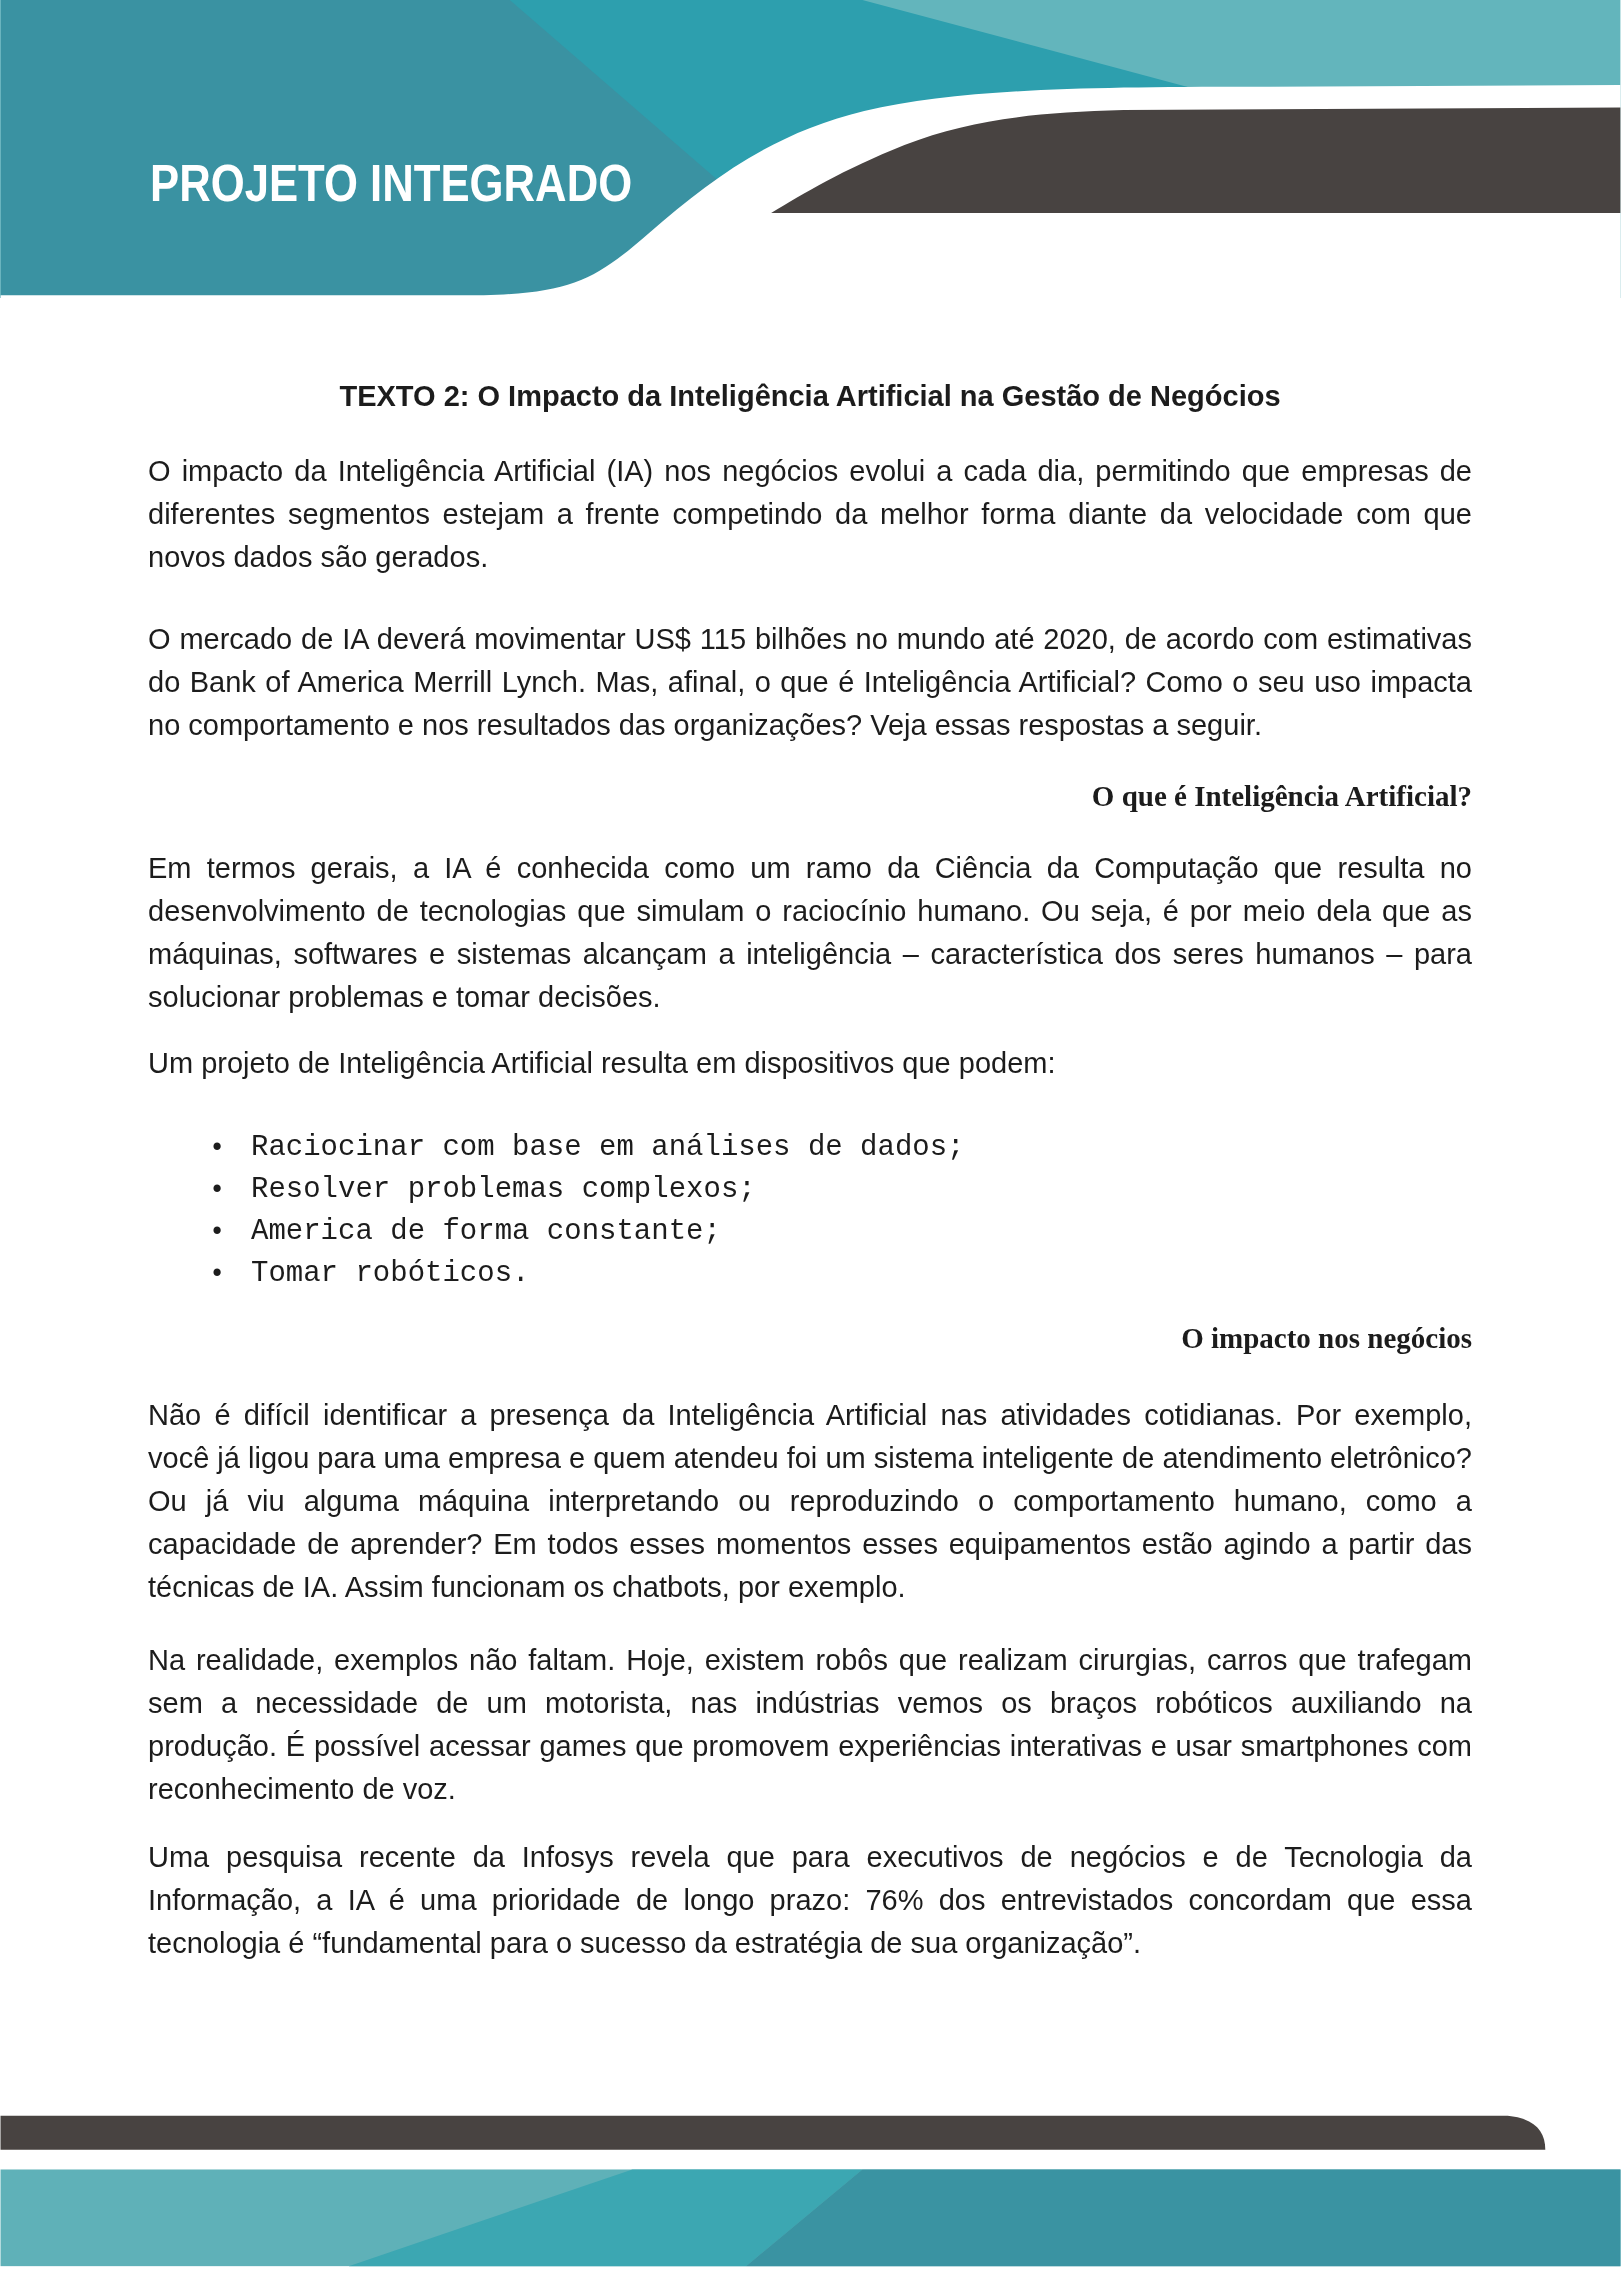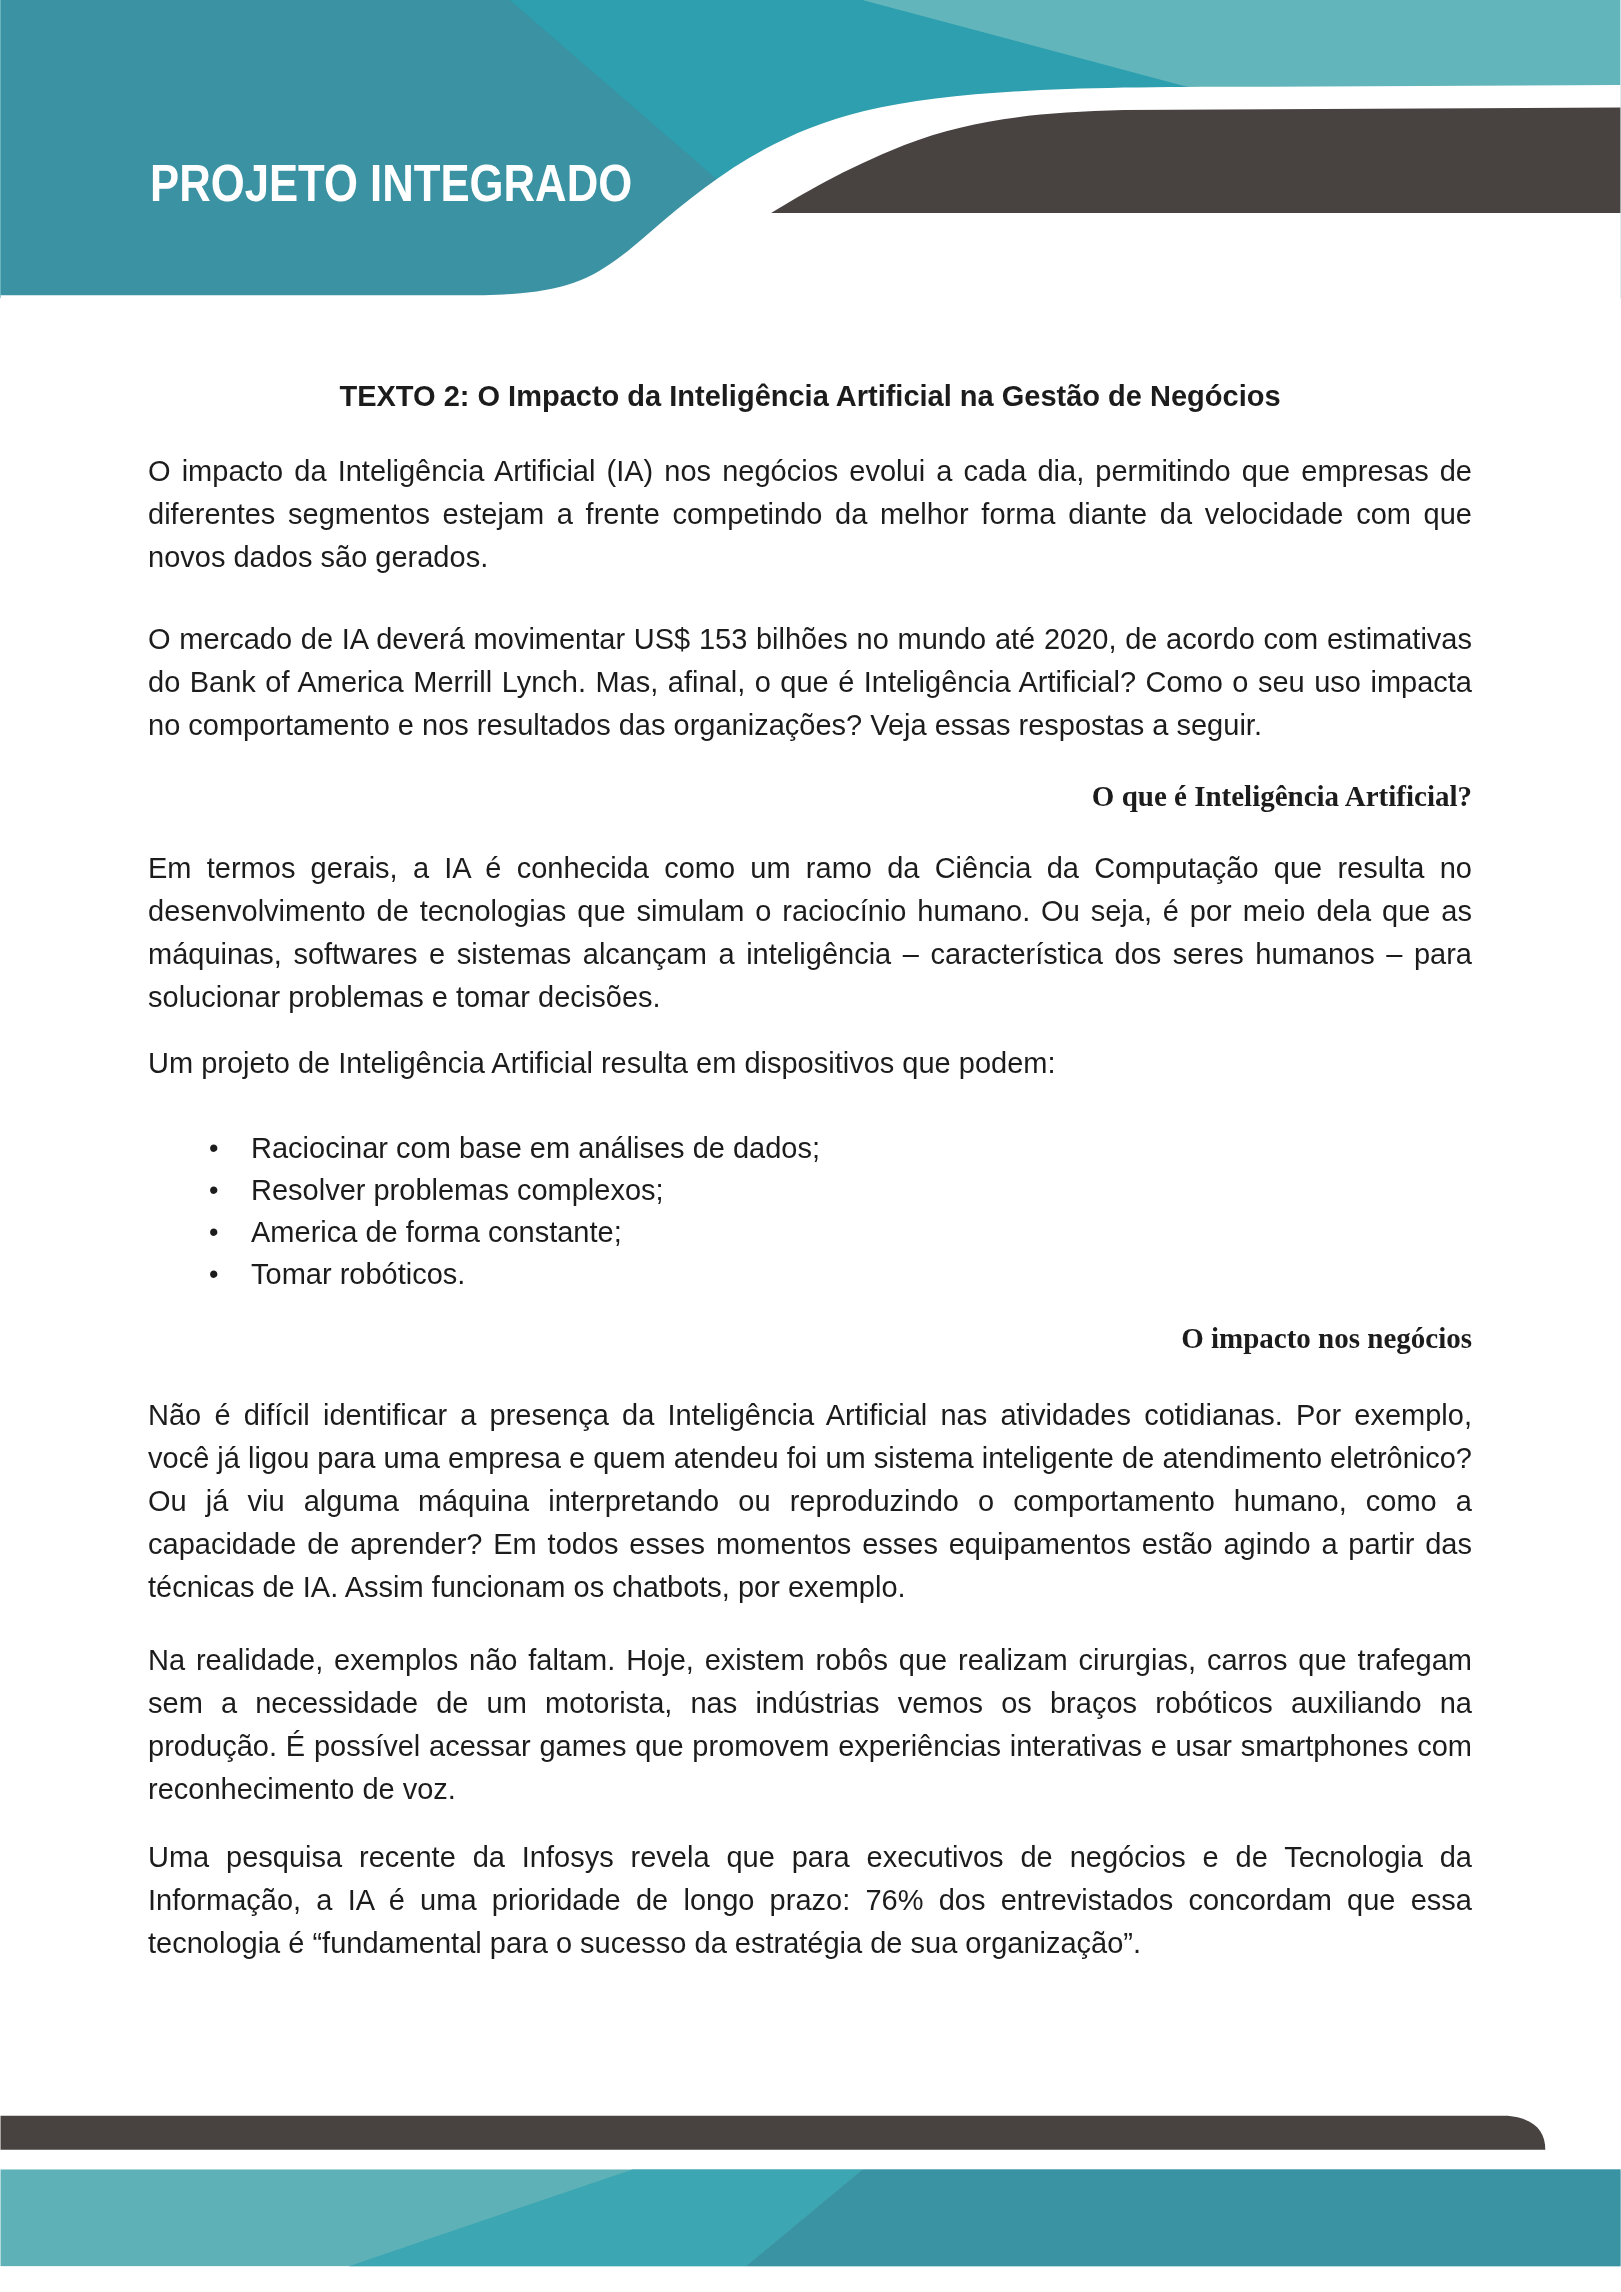--- a/index.html
+++ b/index.html
@@ -17,21 +17,21 @@
     transform:scaleX(0.84);transform-origin:left center;
   }
   
   .doc{
     position:absolute;left:148px;top:375px;width:1324px;
     font-size:27px;line-height:43px;text-align:justify;
   }
   .doc h2,.doc h3,.doc p,.doc ul{margin:0;padding:0;font-size:29px;line-height:43px;}
   .doc-title{font-weight:bold;text-align:center;}
   .doc h3{font-weight:bold;text-align:right;font-family:Liberation Serif, serif;}
-  .doc ul{list-style:none;}
+  .doc ul{list-style:none;font-family:Liberation Mono, monospace;}
   .doc li{
     position:relative;padding-left:103px;line-height:42px;text-align:left;
   }
   .doc li::before{
     content:"\2022";position:absolute;left:61px;top:0;line-height:42px;font-size:27px;
   }
   .mb25{margin-bottom:22.4px !important;}
   .mb26{margin-bottom:23px !important;}
   .mb28{margin-bottom:25px !important;}
   .mb31{margin-bottom:28px !important;}
@@ -56,21 +56,21 @@
     <path d="M0,330 L540,330 C640,327 665,312 725,260 C795,199 865,148 965,124 C1070,100 1200,97 1400,97 L1810,95 L1810,333 L0,333 Z" fill="#ffffff"></path>
     <path d="M861,238 C898,216 940,190 1010,162 C1085,133 1155,126 1255,123 L1810,120 L1810,238 Z" fill="#484341"></path>
   </svg>
   <h1 class="banner-title">PROJETO INTEGRADO</h1>
 </header>
 
 <main class="doc">
   <h2 class="doc-title mb36">TEXTO 2: O Impacto da Inteligência Artificial na Gestão de Negócios</h2>
 
   <p class="mb44">O impacto da Inteligência Artificial (IA) nos negócios evolui a cada dia, permitindo que empresas de diferentes segmentos estejam a frente competindo da melhor forma diante da velocidade com que novos dados são gerados.</p>
-  <p class="mb31">O mercado de IA deverá movimentar US$ 153 bilhões no mundo até 2020, de acordo com estimativas do Bank of America Merrill Lynch. Mas, afinal, o que é Inteligência Artificial? Como o seu uso impacta no comportamento e nos resultados das organizações? Veja essas respostas a seguir.</p>
+  <p class="mb31">O mercado de IA deverá movimentar US$ 115 bilhões no mundo até 2020, de acordo com estimativas do Bank of America Merrill Lynch. Mas, afinal, o que é Inteligência Artificial? Como o seu uso impacta no comportamento e nos resultados das organizações? Veja essas respostas a seguir.</p>
 
   <h3 class="mb32">O que é Inteligência Artificial?</h3>
 
   <p class="mb26">Em termos gerais, a IA é conhecida como um ramo da Ciência da Computação que resulta no desenvolvimento de tecnologias que simulam o raciocínio humano. Ou seja, é por meio dela que as máquinas, softwares e sistemas alcançam a inteligência – característica dos seres humanos – para solucionar problemas e tomar decisões.</p>
   <p class="mb47">Um projeto de Inteligência Artificial resulta em dispositivos que podem:</p>
 
   <ul class="mb25">
     <li>Raciocinar com base em análises de dados;</li>
     <li>Resolver problemas complexos;</li>
     <li>America de forma constante;</li>

